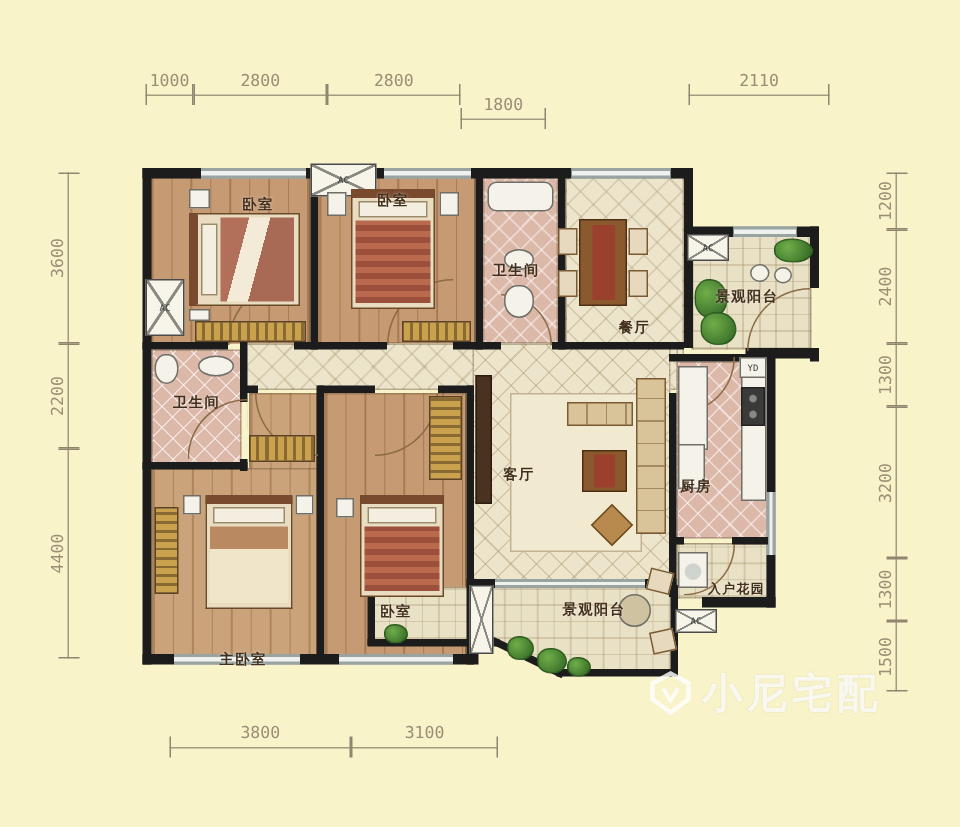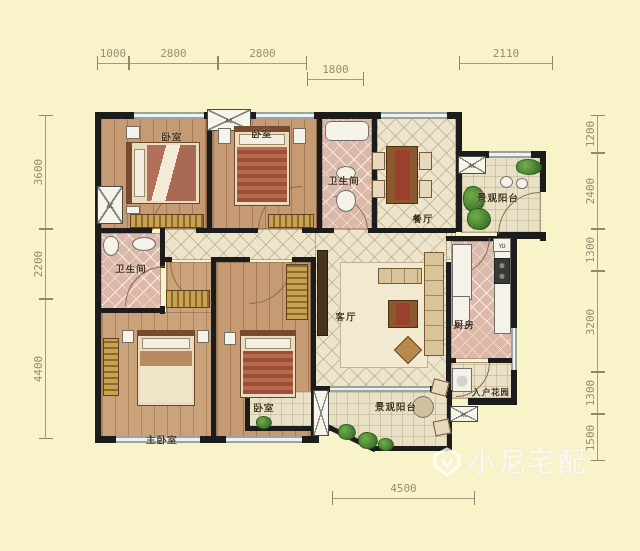--- a/index.html
+++ b/index.html
@@ -280,22 +280,25 @@
   <div class="dimv" style="left:597px;top:271px;height:101px">
       <span class="dl">3200</span>
     </div>
   <div class="dimv" style="left:597px;top:372px;height:42px">
       <span class="dl">1300</span>
     </div>
   <div class="dimv" style="left:597px;top:414px;height:47px">
       <span class="dl">1500</span>
     </div>
 
-  <div class="dimh" style="left:332px;top:484px;width:143px">
-      <span class="dl">4500</span>
+  <div class="dimh" style="left:113px;top:484px;width:121px">
+      <span class="dl">3800</span>
+    </div>
+  <div class="dimh" style="left:234px;top:484px;width:98px">
+      <span class="dl">3100</span>
     </div>
 
   <div class="wm">
     <svg width="30" height="30" viewBox="0 0 30 30">
       <path d="M15 2 L27 8.5 V19 L15 28 L3 19 V8.5 Z" fill="none" stroke="rgba(255,255,255,.82)" stroke-width="3"></path>
       <path d="M10 12 L15 20 L20 12" fill="none" stroke="rgba(255,255,255,.82)" stroke-width="2.5"></path>
     </svg>
     <span class="wm-text">小尼宅配</span>
   </div>
 

